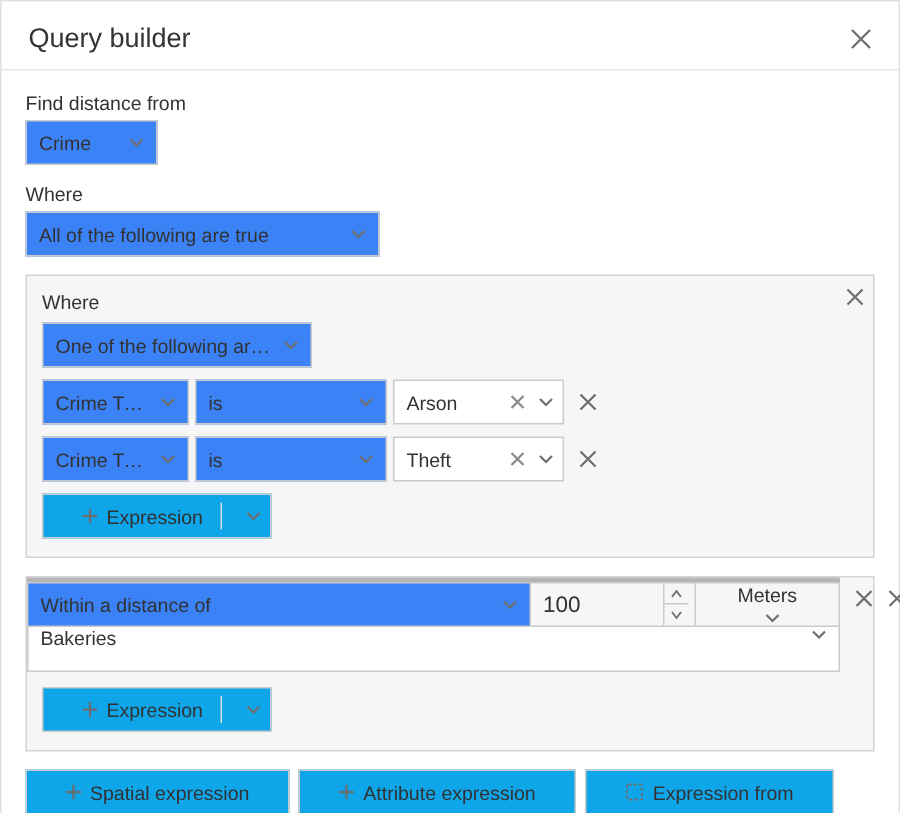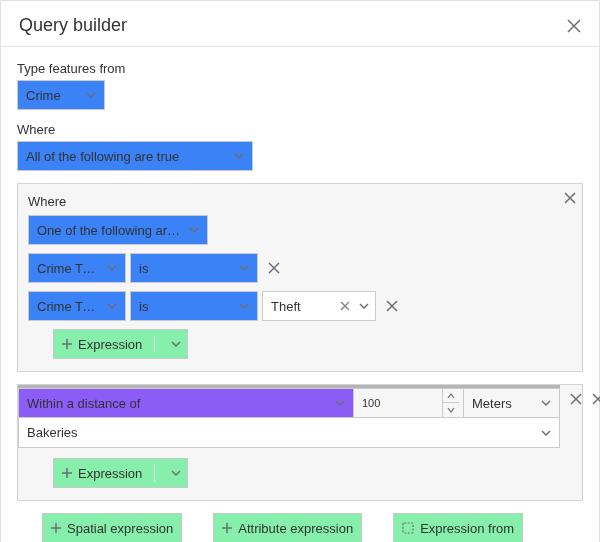--- a/index.html
+++ b/index.html
@@ -110,51 +110,50 @@
   width: 12px; height: 12px;
   stroke: #6e6e6e; stroke-width: 1.5;
   cursor: pointer;
   margin-left: 6px;
 }
 
 .btn {
   display: inline-flex;
   align-items: center;
   border: 1px solid #cacaca;
-  background: #86efac;
-  height: 30px;
-  padding: 0 8px;
+  background: #0ea5e9;
+  height: 30px;
+  padding: 0 26px;
   cursor: pointer;
   gap: 6px;
-  margin-left: 25px;
 }
 .btn.split { padding-right: 6px; }
 .btn .plus { width: 10px; height: 10px; stroke: #6e6e6e; stroke-width: 1.5; }
 .btn .div { width: 1px; height: 18px; background: #dcdcdc; margin: 0 4px 0 6px; }
 .grp-ico { width: 12px; height: 12px; stroke: #6e6e6e; stroke-width: 1.2; fill: none; }
 
 .spatial-row { display: flex; align-items: stretch; }
 .spatial-dd {
   flex: 1;
   border: 1px solid #cacaca;
-  background: #8b5cf6;
+  background: #3b82f6;
   height: 30px;
   display: flex; align-items: center; justify-content: space-between;
   padding: 0 8px;
 }
 .num-input {
   width: 110px;
   border: 1px solid #cacaca;
   border-left: none;
   height: 30px;
   display: flex; align-items: center;
   padding: 0 4px 0 8px;
 }
 .num-input input {
-  border: none; outline: none; width: 60px; font-size: 11px; color: #323232;
+  border: none; outline: none; width: 60px; font-size: 15px; color: #323232;
   background: transparent;
 }
 .stepper {
   display: flex; flex-direction: column;
   border-left: 1px solid #cacaca;
   margin-left: auto;
 }
 .stepper div {
   width: 16px; height: 14px;
   display: flex; align-items: center; justify-content: center;
@@ -162,30 +161,31 @@
 }
 .stepper div:first-child { border-bottom: 1px solid #cacaca; }
 .stepper svg { width: 8px; height: 6px; }
 .unit-dd {
   width: 96px;
   border: 1px solid #cacaca;
   border-left: none;
   height: 30px;
   display: flex; align-items: center; justify-content: space-between;
   padding: 0 8px;
+  flex-direction: column;
 }
 .spatial-remove {
   width: 12px; height: 12px; stroke: #6e6e6e; stroke-width: 1.5;
   cursor: pointer; margin: 8px 0 0 10px;
 }
 .spatial-layer {
   border: 1px solid #cacaca;
   border-top: none;
   height: 30px;
-  display: flex; align-items: center; justify-content: space-between;
+  display: flex; align-items: flex-start; justify-content: space-between;
   padding: 0 8px;
   background: #fff;
 }
 .sep {
   border-top: 3px solid #b5b5b5;
 }
 </style>
 </head>
 <body>
 
@@ -193,21 +193,21 @@
 
   <div class="header">
     <h1>Query builder</h1>
     <svg class="close-x" viewBox="0 0 14 14">
         <path d="M1 1 L13 13 M13 1 L1 13"></path>
       </svg>
   </div>
 
   <div class="body">
 
-    <div class="field-label">Type features from</div>
+    <div class="field-label">Find distance from</div>
     <div class="row mb12">
       <div class="dd" style="width:88px">
         <span>Crime</span>
         <svg class="chev" viewBox="0 0 10 10">
             <path d="M1 3 L5 7 L9 3"></path>
           </svg>
       </div>
     </div>
 
     <div class="field-label">Where</div>
@@ -238,20 +238,31 @@
       
       <div class="crit-row">
         <div class="dd" style="width:98px">
           <span>Crime Type</span>
           <svg class="chev" viewBox="0 0 10 10">
               <path d="M1 3 L5 7 L9 3"></path>
             </svg>
         </div>
         <div class="dd" style="width:128px">
           <span>is</span>
+          <svg class="chev" viewBox="0 0 10 10">
+              <path d="M1 3 L5 7 L9 3"></path>
+            </svg>
+        </div>
+        <div class="tag-dd" style="width:114px">
+          <span class="val">Arson</span>
+          <span class="clear-x">
+              <svg viewBox="0 0 10 10">
+                <path d="M1 1 L9 9 M9 1 L1 9"></path>
+              </svg>
+            </span>
           <svg class="chev" viewBox="0 0 10 10">
               <path d="M1 3 L5 7 L9 3"></path>
             </svg>
         </div>
         <svg class="row-remove" viewBox="0 0 12 12">
             <path d="M1 1 L11 11 M11 1 L1 11"></path>
           </svg>
       </div>
 
       

